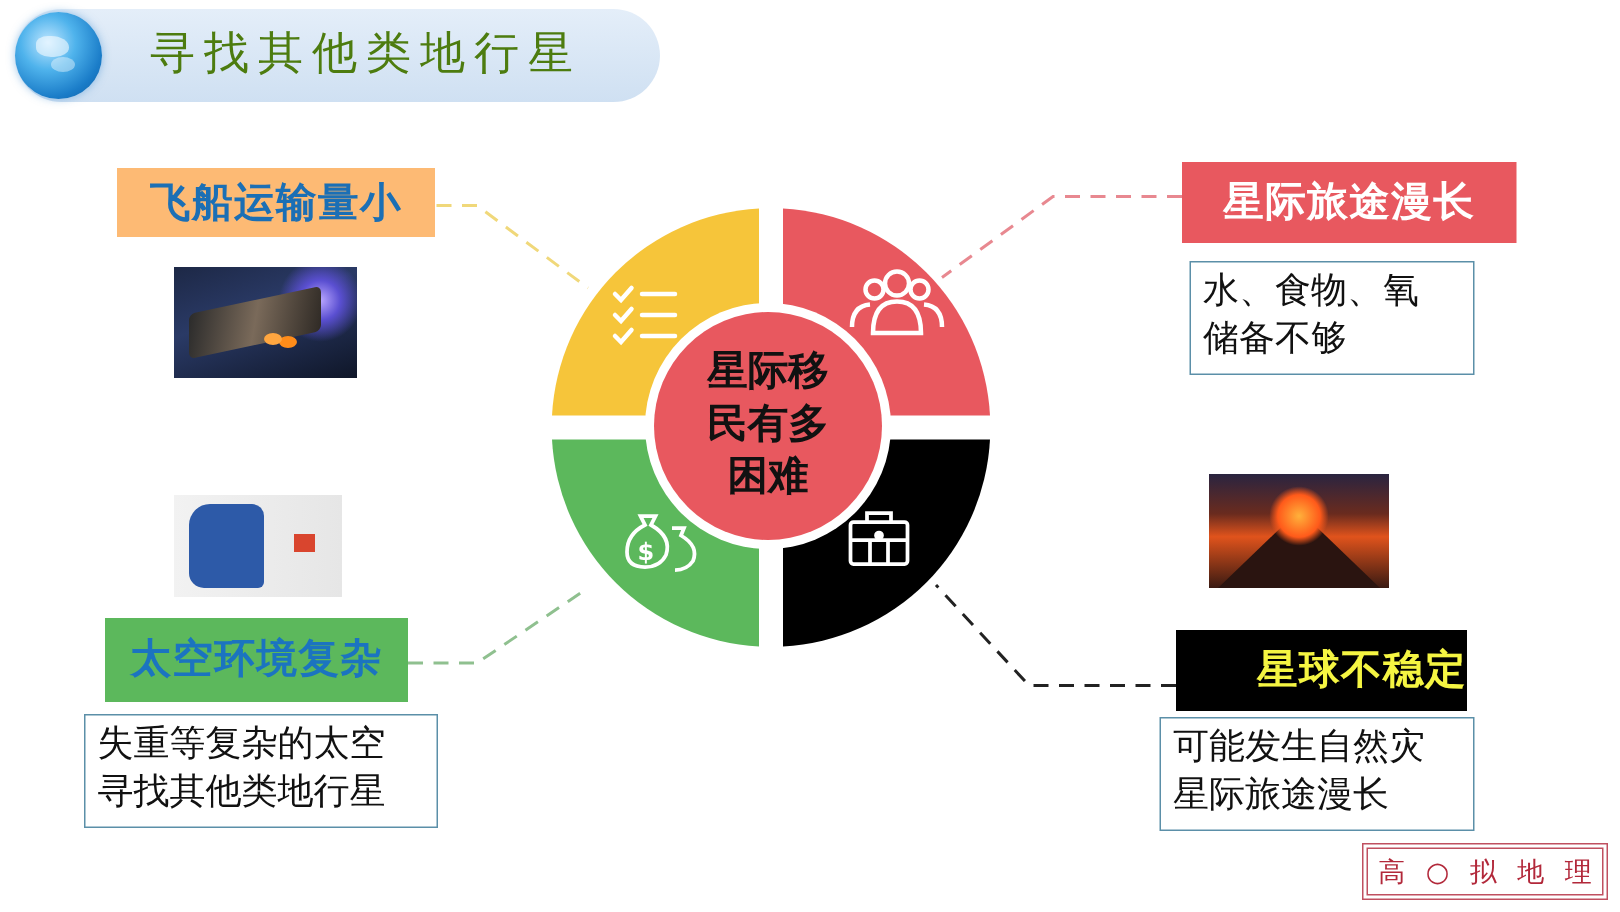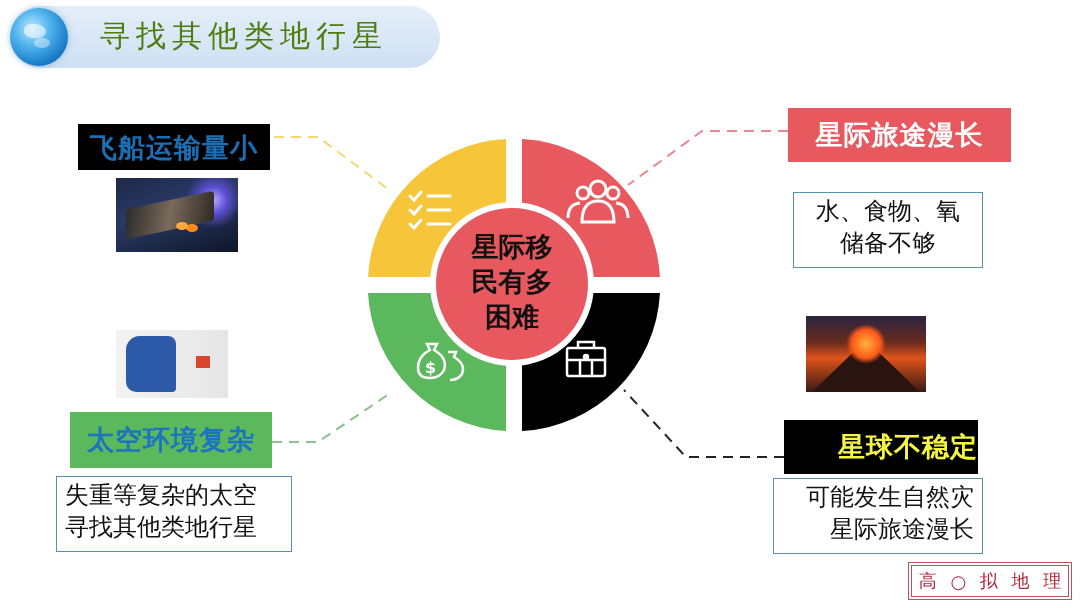--- a/index.html
+++ b/index.html
@@ -14,29 +14,29 @@
            background:radial-gradient(circle at 38% 35%, #bfe6ff 0%, #4fb3ec 35%, #1a7cc8 70%, #0d5a9e 100%);
            box-shadow:0 0 6px rgba(60,140,210,0.5); }
   .globe::before { content:""; position:absolute; left:14px; top:16px; width:22px; height:14px;
            background:rgba(255,255,255,0.55); border-radius:40% 60% 50% 50%; }
   .globe::after { content:""; position:absolute; left:24px; top:30px; width:16px; height:10px;
            background:rgba(255,255,255,0.4); border-radius:50%; }
   .title-text { left:100px; top:14px; font-size:30px; letter-spacing:6px; color:#4d7c0f; line-height:44px; }
 
   
   .label { font-weight:bold; font-size:27px; line-height:48px; text-align:center; letter-spacing:1px; }
-  .lbl-yellow { left:78px; top:124px; width:192px; height:46px; background:#000000; color:#1b6fb5; }
+  .lbl-yellow { left:78px; top:112px; width:212px; height:46px; background:#fdba74; color:#1b6fb5; }
   .lbl-red { left:788px; top:108px; width:223px; height:54px; background:#e8585f; color:#ffffff; line-height:54px;}
   .lbl-green { left:70px; top:412px; width:202px; height:56px; background:#5cb85c; color:#1b74c0; line-height:56px;text-align:center;}
   .lbl-black { left:784px; top:420px; width:194px; height:54px; background:#000000; color:#f5f542; line-height:54px;text-align:right;}
 
   .desc { border:1px solid #5b8fa8; background:#fff; color:#111; font-size:24px; line-height:32px; padding:2px 8px; }
-  .desc-red { left:793px; top:192px; width:172px; height:70px;text-align:center; }
+  .desc-red { left:793px; top:174px; width:172px; height:70px; }
   .desc-green { left:56px; top:476px; width:218px; height:70px; }
-  .desc-black { left:773px; top:478px; width:192px; height:70px;text-align:right; }
+  .desc-black { left:773px; top:478px; width:192px; height:70px; }
 
   
   .photo-ship { left:116px; top:178px; width:122px; height:74px;
      background:radial-gradient(circle at 80% 30%, #b9a6ff 0%, #5a4fd1 12%, transparent 25%),
                 linear-gradient(160deg,#1d2846 0%, #2a3a66 40%, #0f1628 100%); }
   .photo-ship::before { content:""; position:absolute; left:10px; top:22px; width:88px; height:30px;
      background:linear-gradient(100deg,#2b2b2b,#7a6a5a 50%,#2f2a25); transform:skewY(-12deg); border-radius:4px; }
   .photo-ship::after { content:""; position:absolute; left:60px; top:44px; width:12px; height:8px; border-radius:50%;
      background:#ffa640; box-shadow:10px 2px 0 #ff8c1a; }
   .photo-astro { left:116px; top:330px; width:112px; height:68px;

